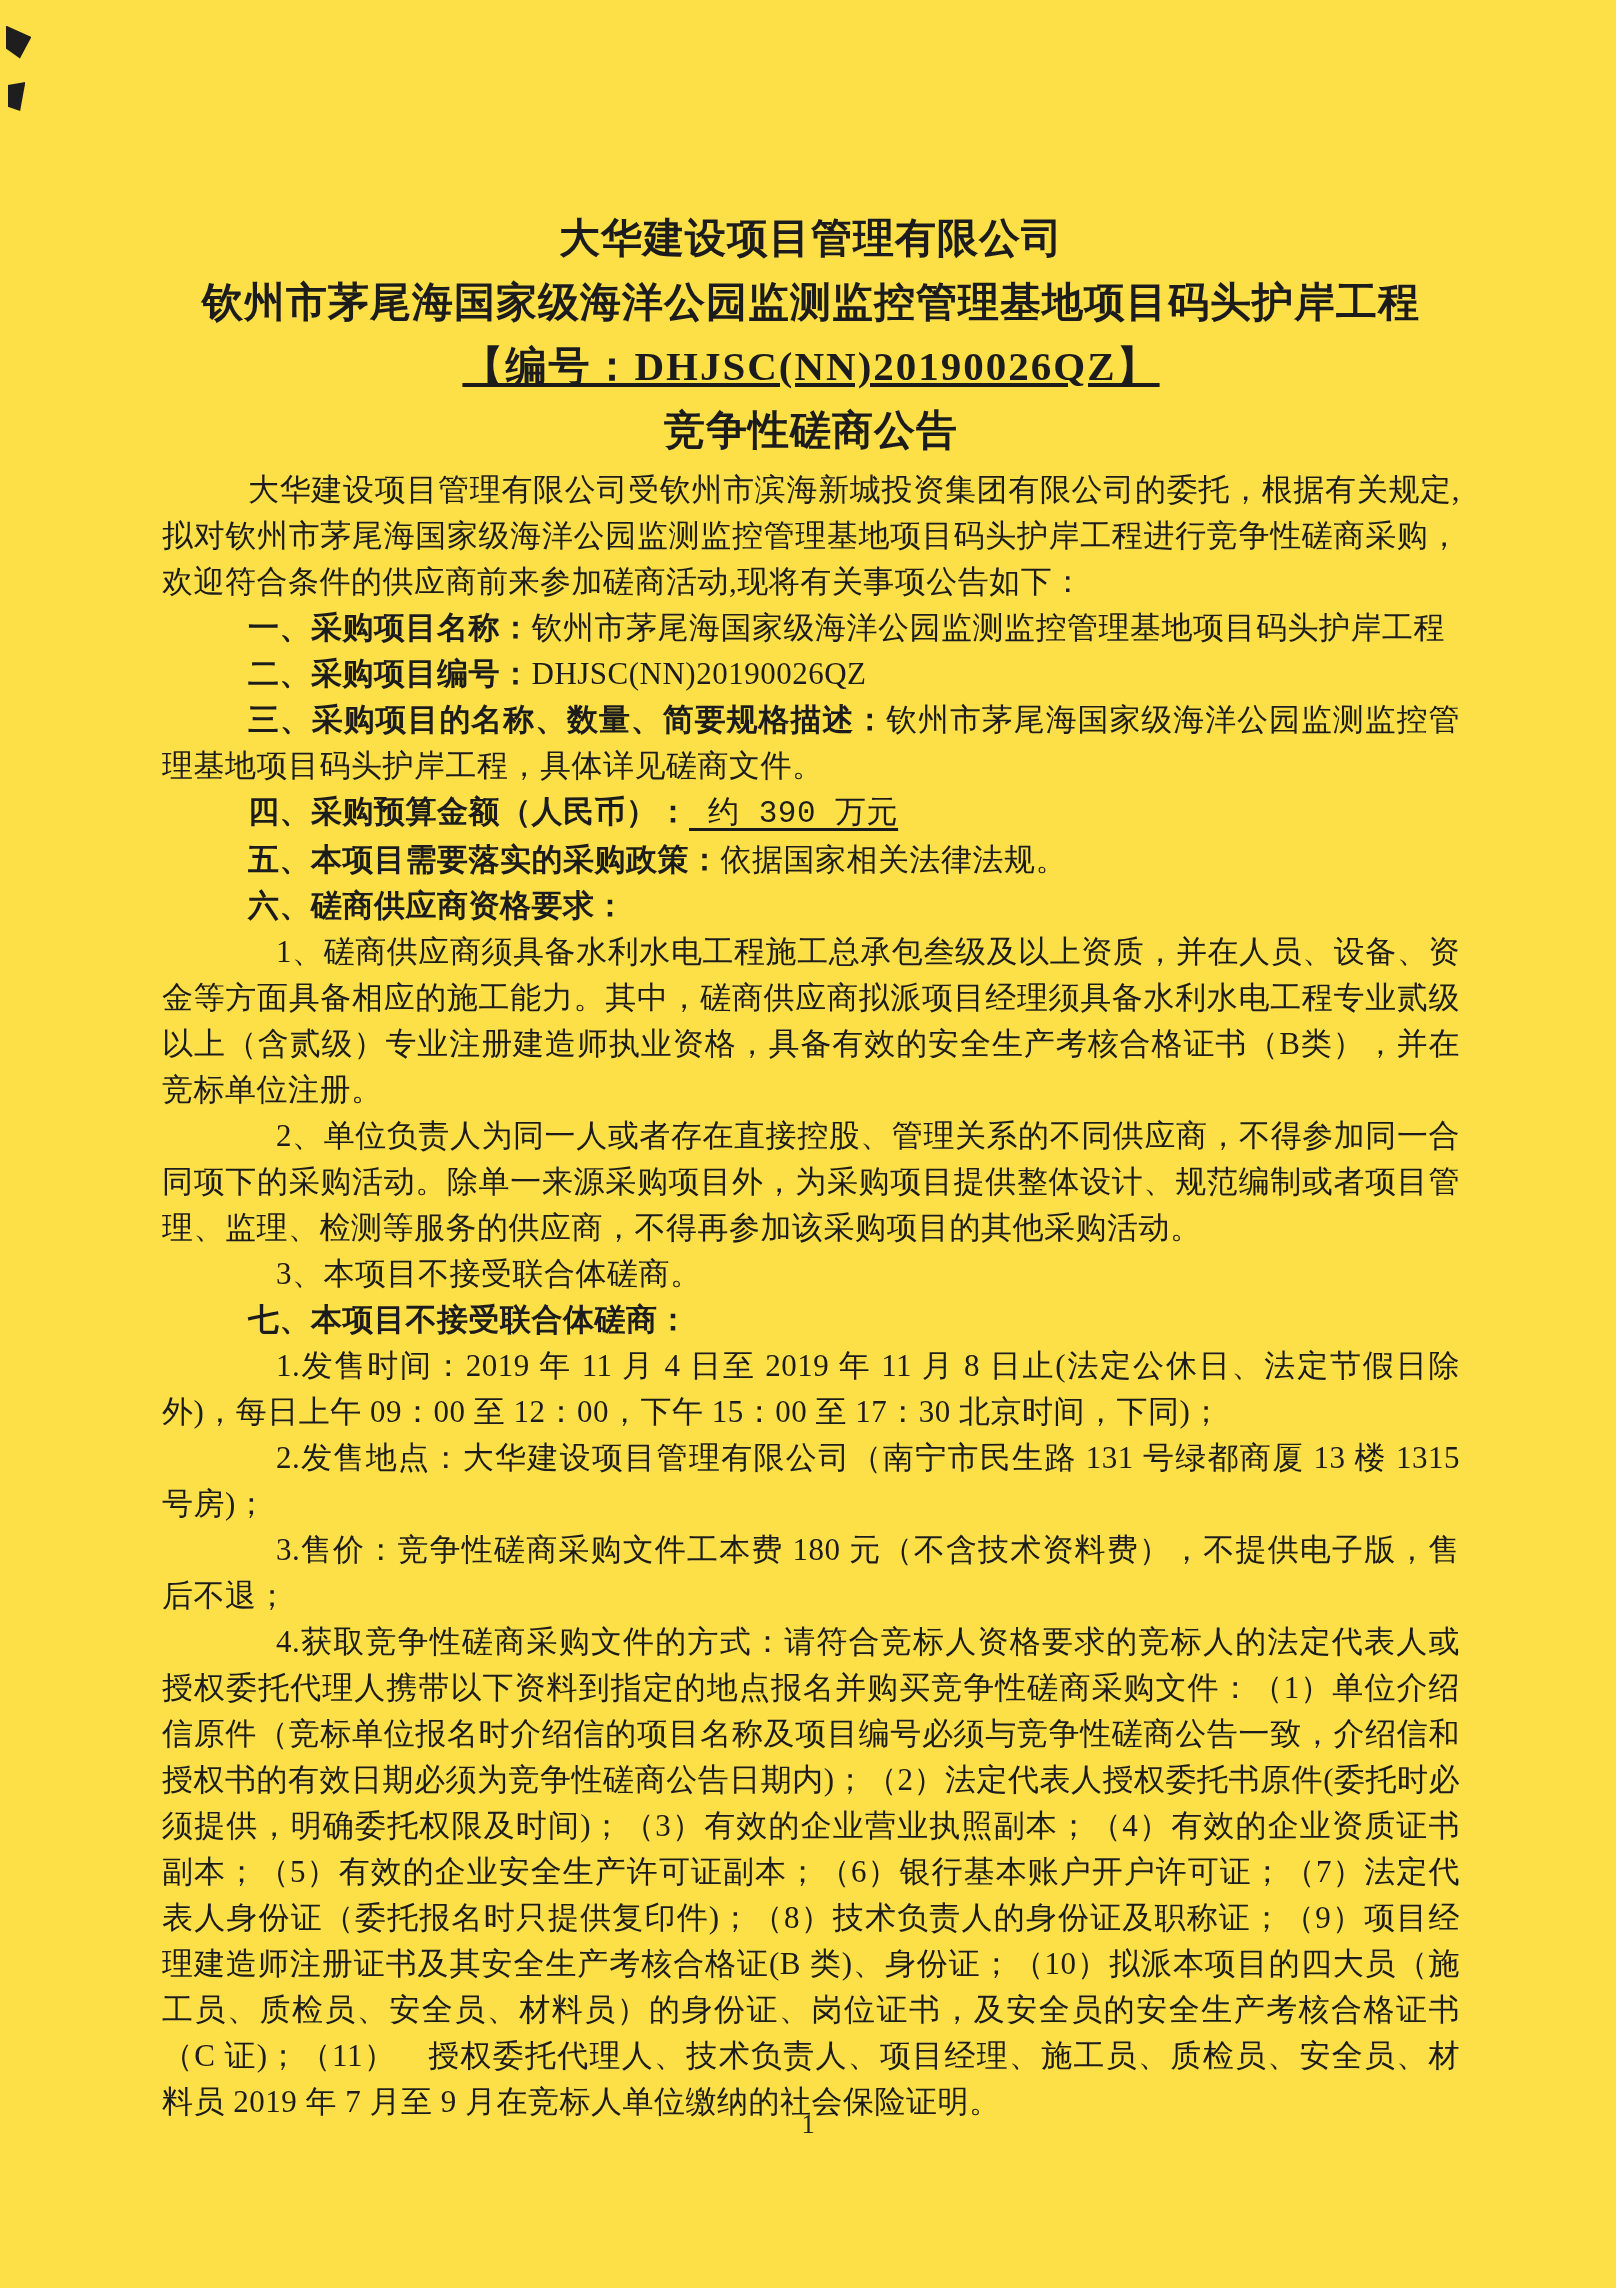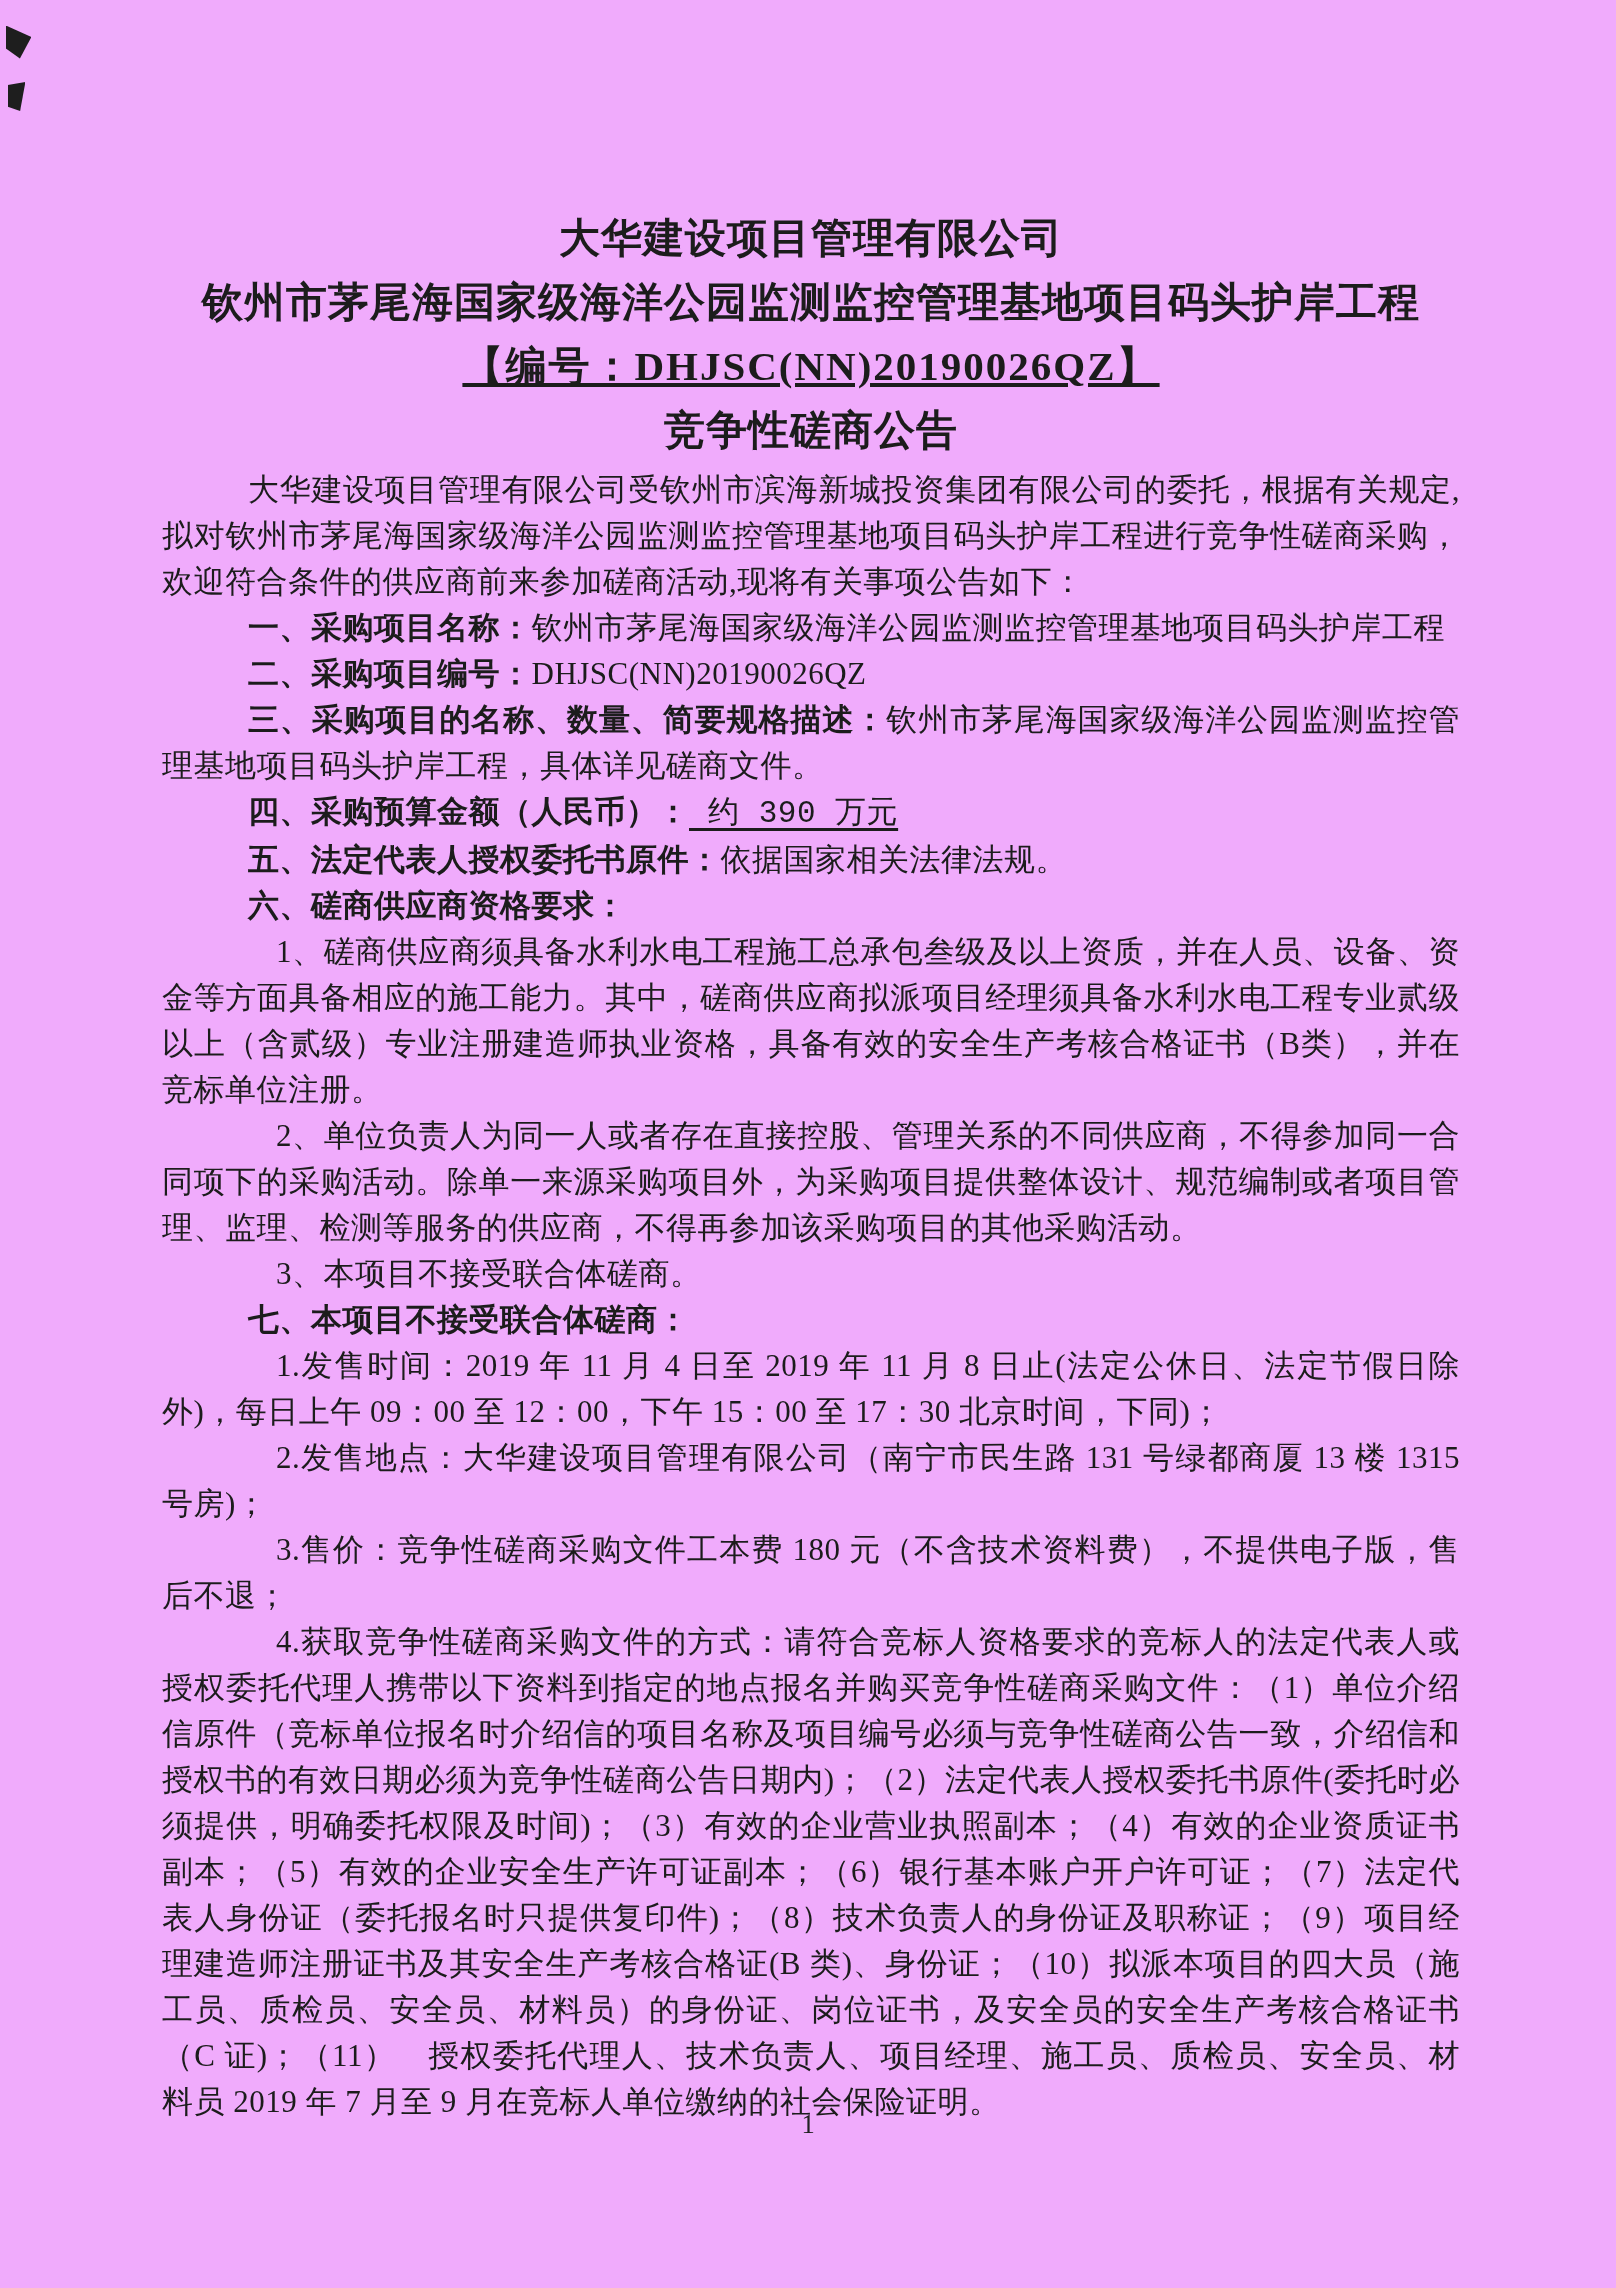--- a/index.html
+++ b/index.html
@@ -5,21 +5,21 @@
   html, body {
     margin: 0;
     padding: 0;
     background: #e8e8e8;
   }
   .page {
     position: relative;
     width: 1616px;
     height: 2289px;
     margin: 0 auto;
-    background: #f0abfc;
+    background: #fde047;
     color: #1c1c1c;
     font-family: "Liberation Serif", "DejaVu Serif", serif;
     overflow: hidden;
   }
   .content {
     padding: 206px 156px 0 162px;
   }
   .title {
     margin: 0;
     text-align: center;
@@ -85,21 +85,21 @@
       <p class="para indent-a">大华建设项目管理有限公司受钦州市滨海新城投资集团有限公司的委托，根据有关规定,拟对钦州市茅尾海国家级海洋公园监测监控管理基地项目码头护岸工程进行竞争性磋商采购，欢迎符合条件的供应商前来参加磋商活动,现将有关事项公告如下：</p>
 
       <p class="para indent-a"><span class="b">一、采购项目名称：</span><span>钦州市茅尾海国家级海洋公园监测监控管理基地项目码头护岸工程</span></p>
 
       <p class="para indent-a"><span class="b">二、采购项目编号：</span><span>DHJSC(NN)20190026QZ</span></p>
 
       <p class="para indent-a"><span class="b">三、采购项目的名称、数量、简要规格描述：</span><span>钦州市茅尾海国家级海洋公园监测监控管理基地项目码头护岸工程，具体详见磋商文件。</span></p>
 
       <p class="para indent-a"><span class="b">四、采购预算金额（人民币）：</span><span class="u"> 约 390 万元 </span></p>
 
-      <p class="para indent-a"><span class="b">五、法定代表人授权委托书原件：</span><span>依据国家相关法律法规。</span></p>
+      <p class="para indent-a"><span class="b">五、本项目需要落实的采购政策：</span><span>依据国家相关法律法规。</span></p>
 
       <p class="para indent-a"><span class="b">六、磋商供应商资格要求：</span></p>
 
       <p class="para indent-b">1、磋商供应商须具备水利水电工程施工总承包叁级及以上资质，并在人员、设备、资金等方面具备相应的施工能力。其中，磋商供应商拟派项目经理须具备水利水电工程专业贰级以上（含贰级）专业注册建造师执业资格，具备有效的安全生产考核合格证书（B类），并在竞标单位注册。</p>
       <p class="para indent-b">2、单位负责人为同一人或者存在直接控股、管理关系的不同供应商，不得参加同一合同项下的采购活动。除单一来源采购项目外，为采购项目提供整体设计、规范编制或者项目管理、监理、检测等服务的供应商，不得再参加该采购项目的其他采购活动。</p>
       <p class="para indent-b">3、本项目不接受联合体磋商。</p>
 
       <p class="para indent-a"><span class="b">七、本项目不接受联合体磋商：</span></p>
 
       <p class="para indent-b">1.发售时间：2019 年 11 月 4 日至 2019 年 11 月 8 日止(法定公休日、法定节假日除外)，每日上午 09：00 至 12：00，下午 15：00 至 17：30 北京时间，下同)；</p>

